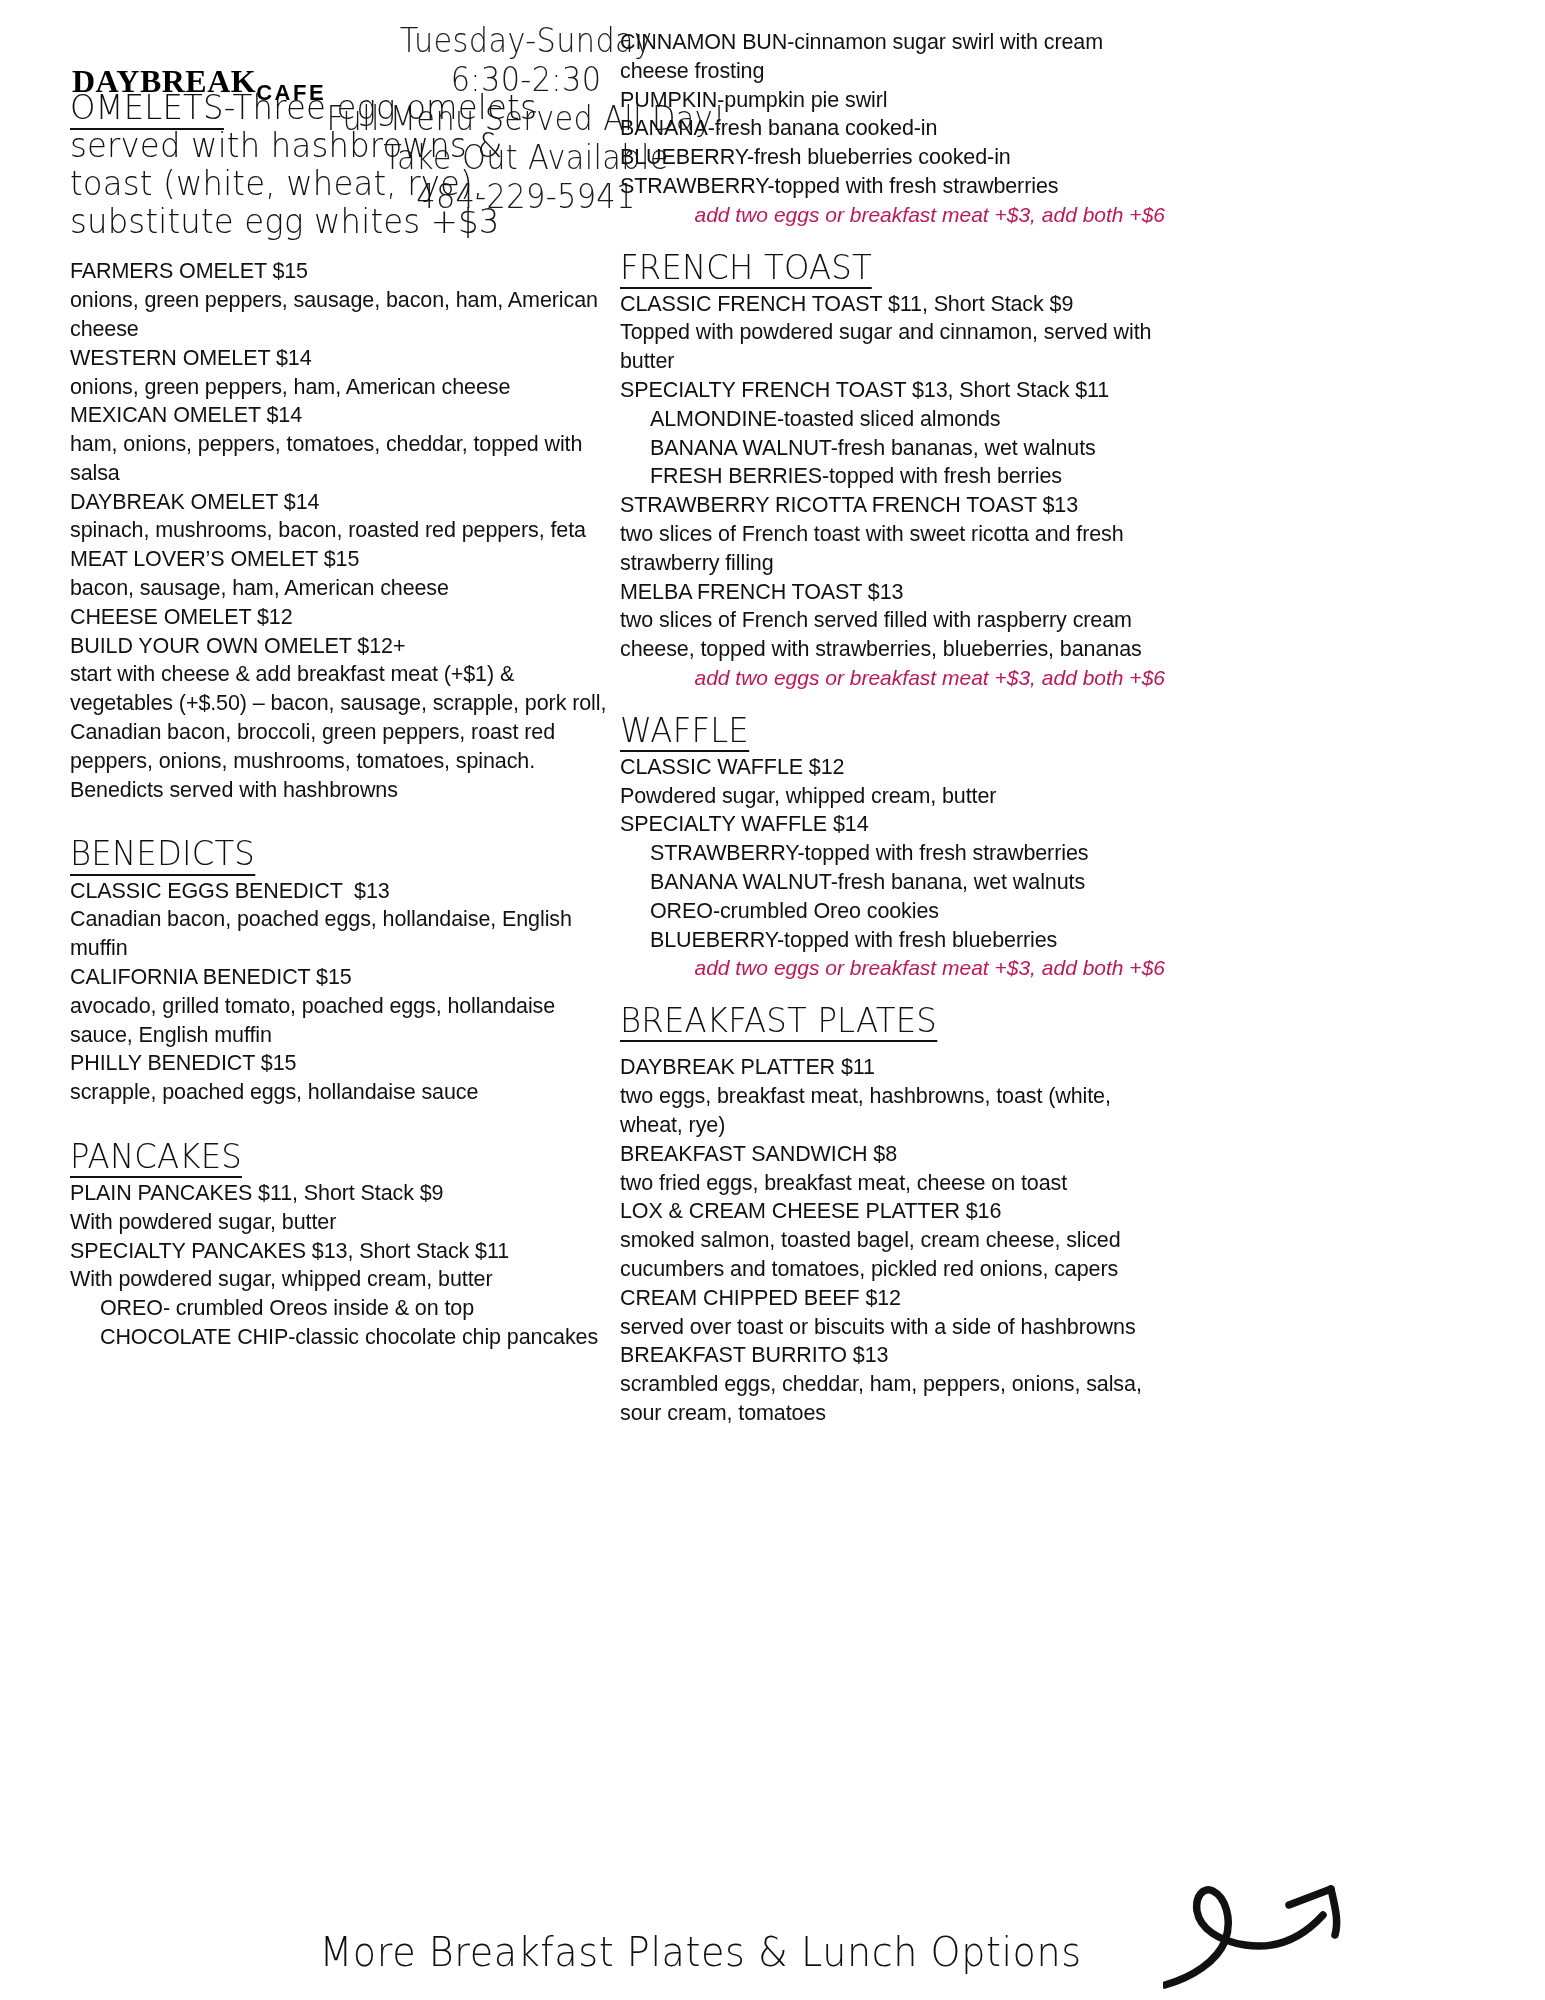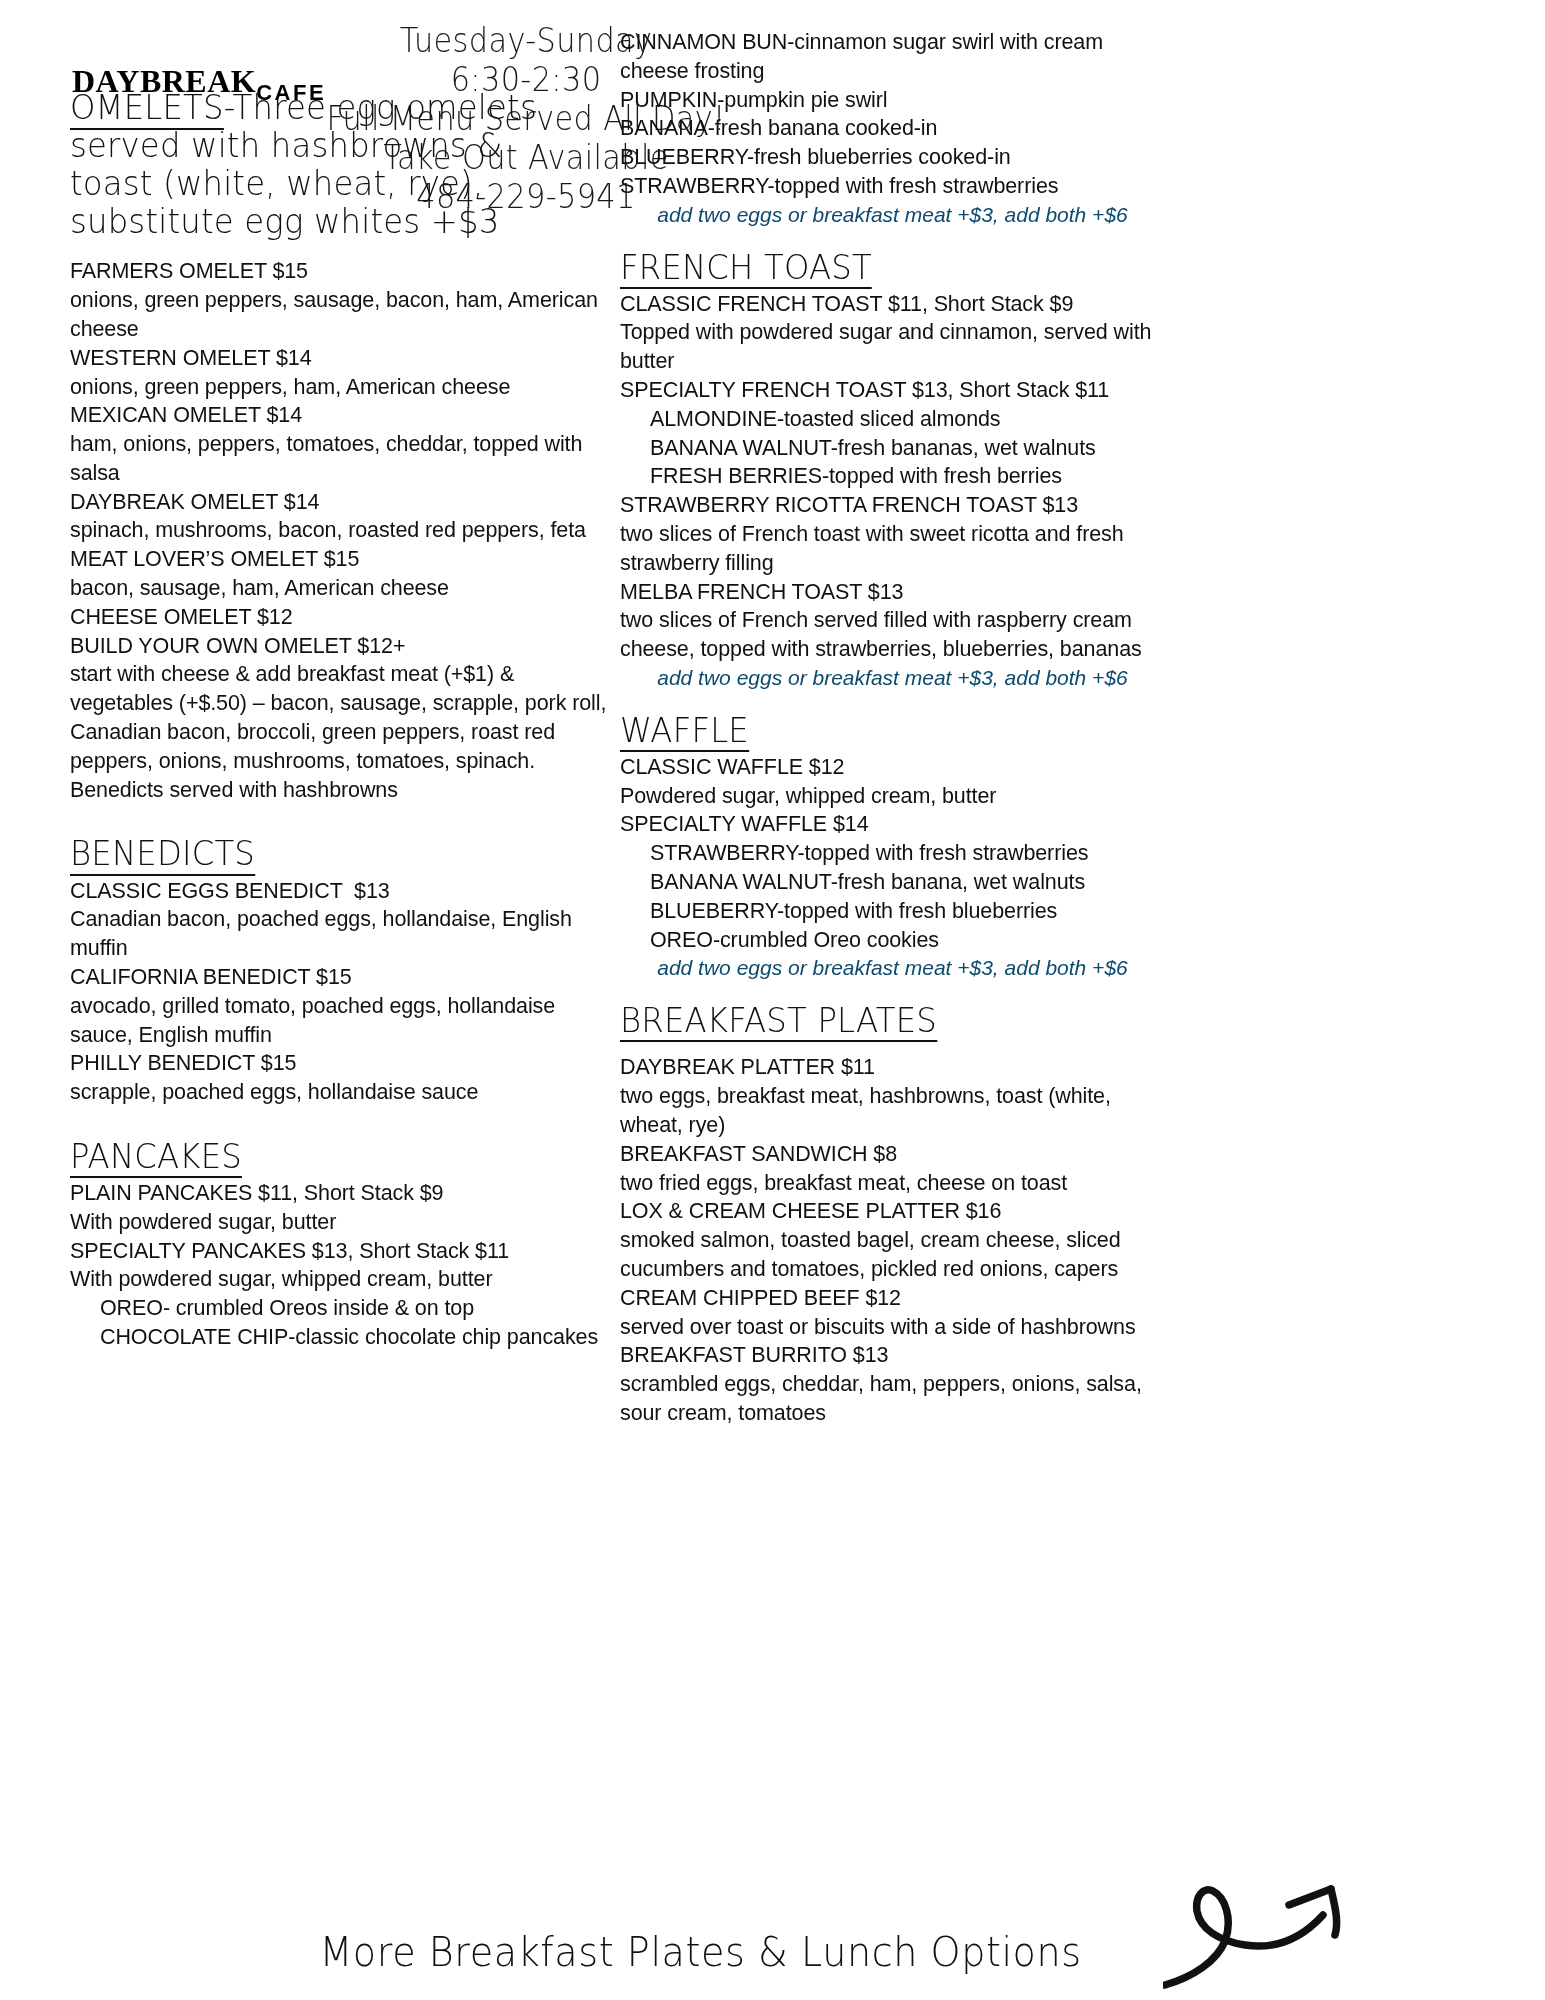--- a/index.html
+++ b/index.html
@@ -130,22 +130,22 @@
     line-height: 28.8px;
     letter-spacing: -0.1px;
     color: #111;
     white-space: pre-wrap;
   }
   .indent { padding-left: 30px; }
   .note {
     font-size: 21px;
     line-height: 28.8px;
     font-style: italic;
-    text-align: center;
-    color: #0c4a6e;
+    text-align: right;
+    color: #be185d;
     white-space: pre-wrap;
   }
 
   
   .footer {
     position: absolute;
     left: 0;
     bottom: 8px;
     width: 1401px;
     height: 120px;
@@ -292,22 +292,22 @@
 
       <div class="section-gap-md"></div>
 
       <div>
         <div class="section-head">WAFFLE</div>
         <div class="item">CLASSIC WAFFLE $12</div>
         <div class="desc">Powdered sugar, whipped cream, butter</div>
         <div class="item">SPECIALTY WAFFLE $14</div>
         <div class="desc indent">STRAWBERRY-topped with fresh strawberries</div>
         <div class="desc indent">BANANA WALNUT-fresh banana, wet walnuts</div>
+        <div class="desc indent">OREO-crumbled Oreo cookies</div>
         <div class="desc indent">BLUEBERRY-topped with fresh blueberries</div>
-        <div class="desc indent">OREO-crumbled Oreo cookies</div>
         <div class="note">add two eggs or breakfast meat +$3, add both +$6</div>
       </div>
 
       <div class="section-gap-md"></div>
 
       <div>
         <div class="section-head">BREAKFAST PLATES</div>
         <div class="section-gap-sm"></div>
         <div class="item">DAYBREAK PLATTER $11</div>
         <div class="desc">two eggs, breakfast meat, hashbrowns, toast (white, wheat, rye)</div>

